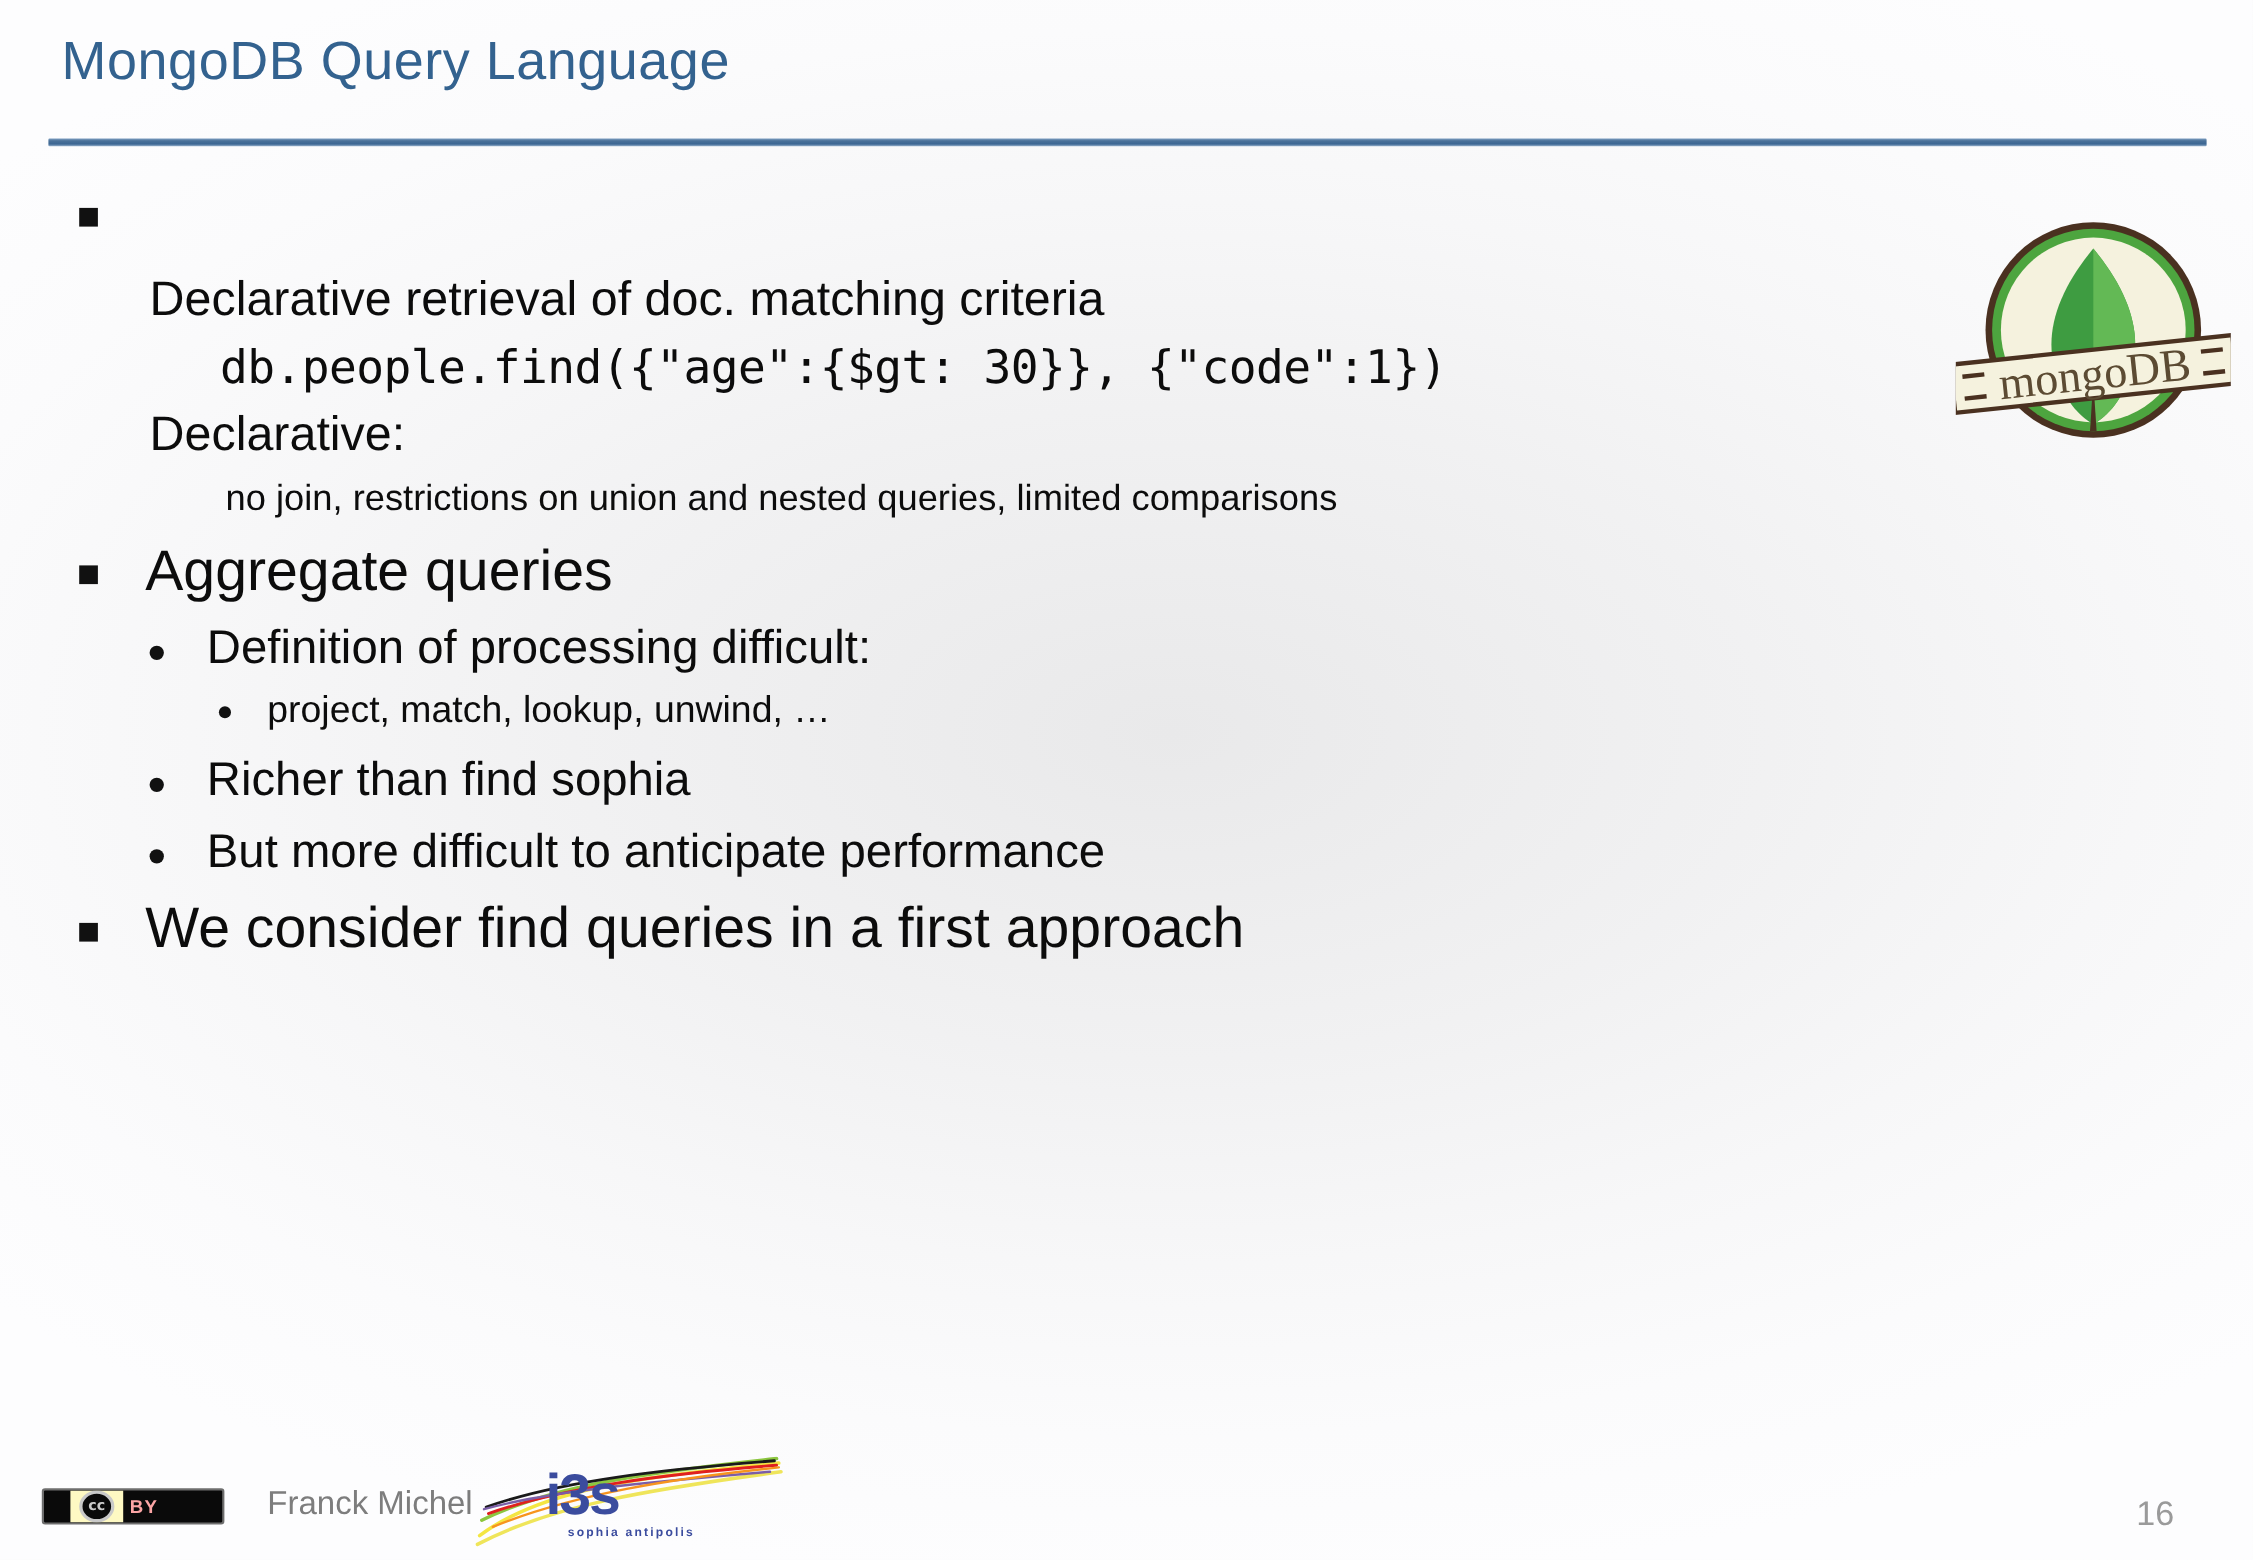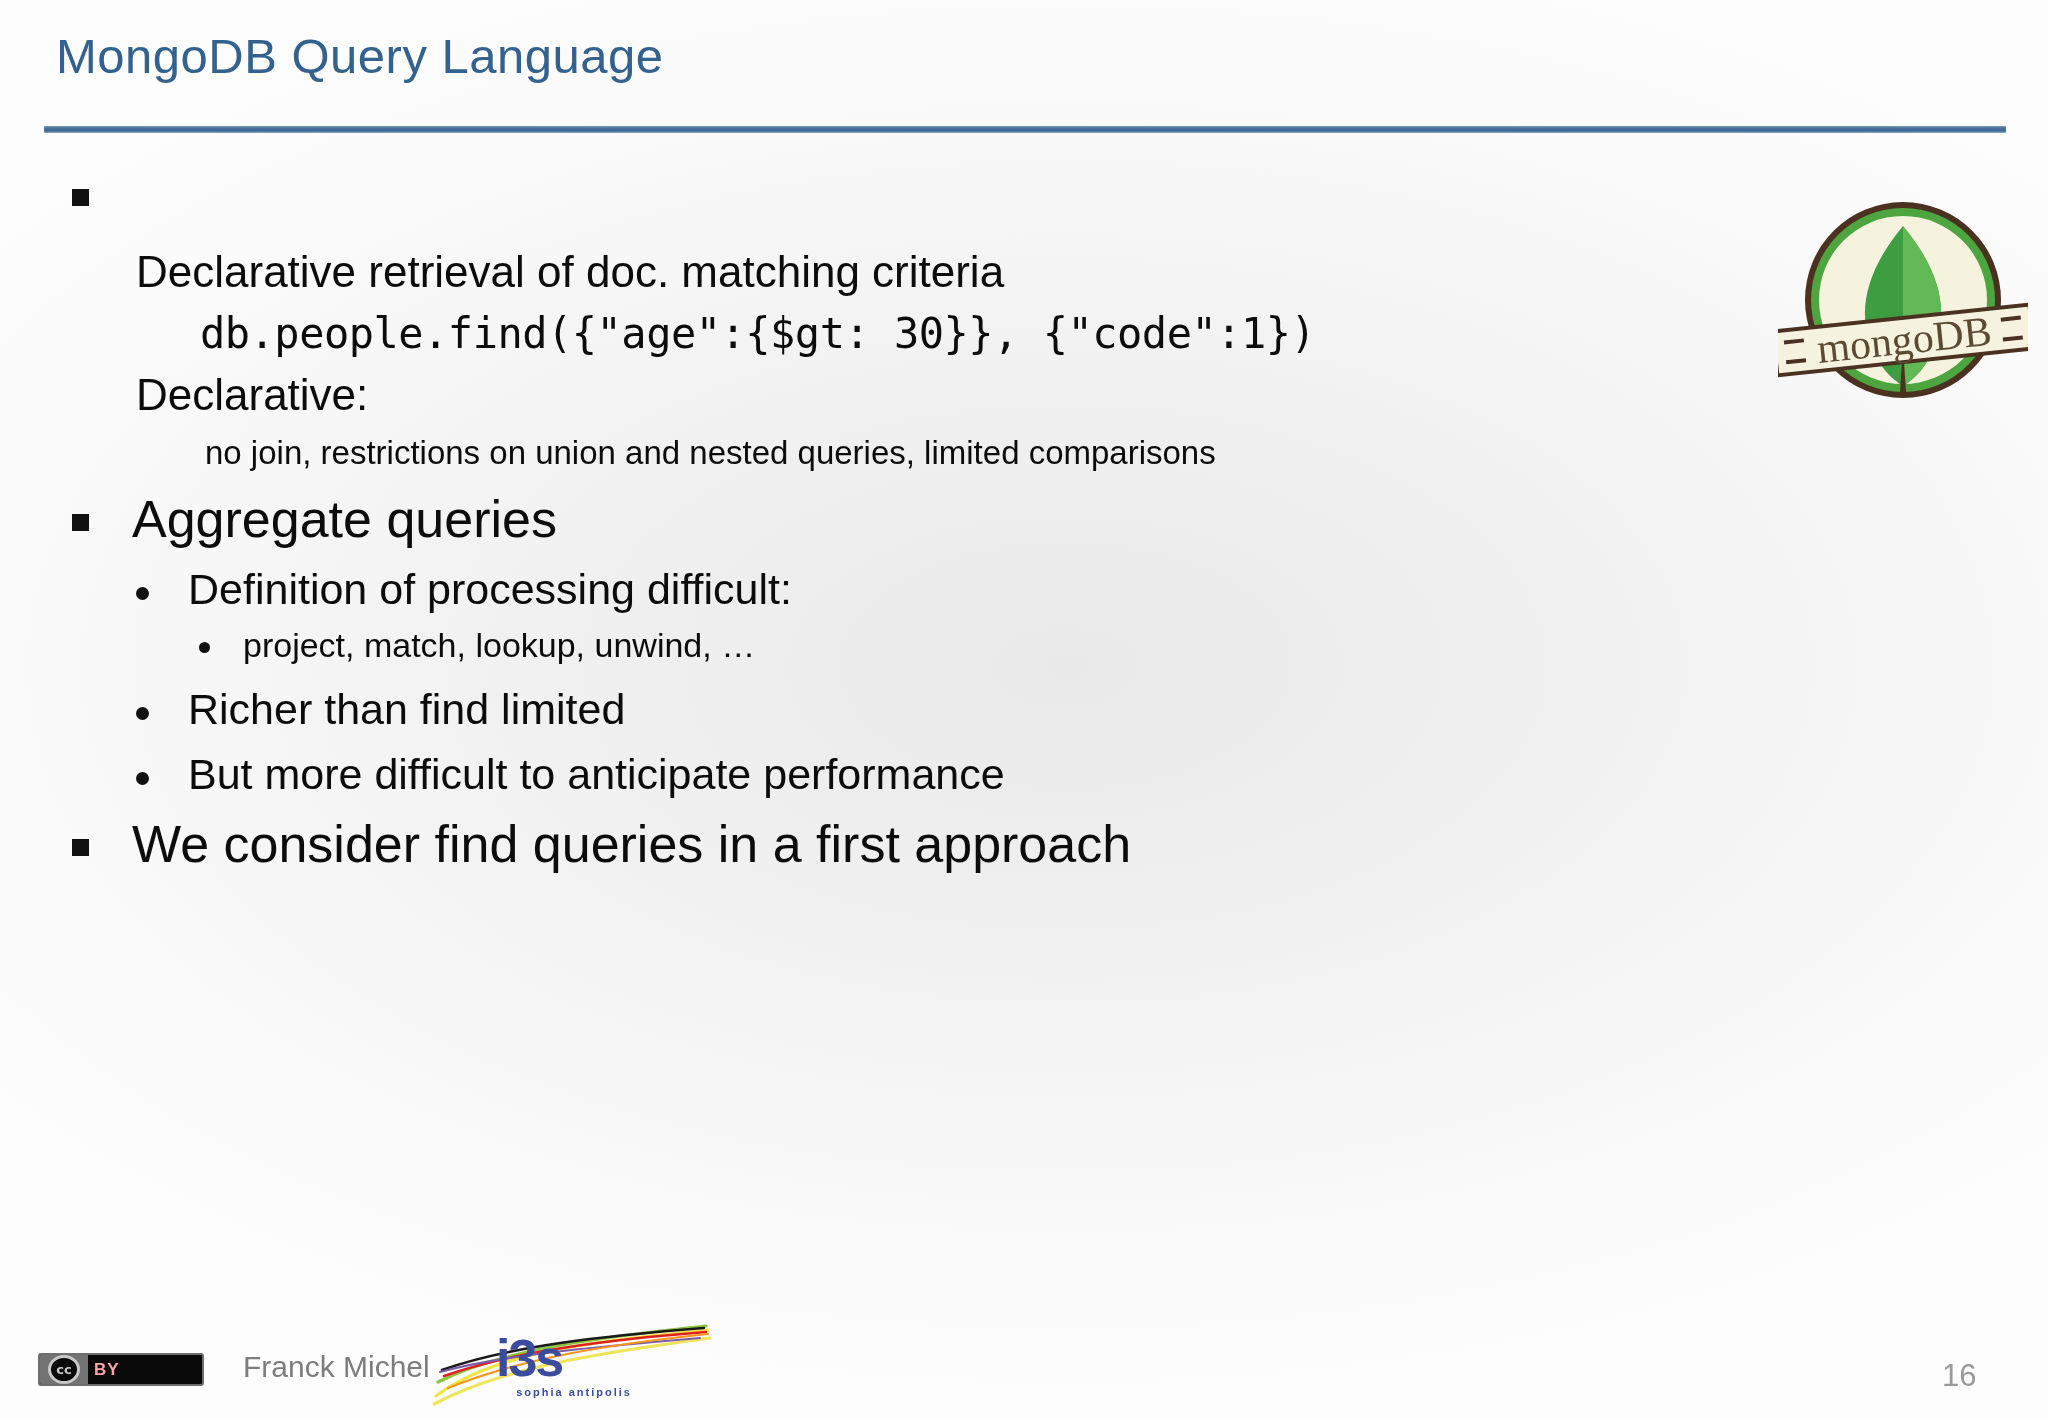--- a/index.html
+++ b/index.html
@@ -157,23 +157,24 @@
     border: 2px solid #6e6e6e;
     border-radius: 3px;
     box-sizing: border-box;
     display: flex;
     align-items: center;
     overflow: hidden;
   }
   #cc-mark {
     width: 48px;
     height: 100%;
-    background: #737373;
+    background: #fef9c3;
     display: flex;
     justify-content: center;
+    margin-left: 24px;
   }
   #cc-circle {
     width: 26px;
     height: 23px;
     border-radius: 50%;
     background: #0a0a0a;
     border: 3px solid #c9c9c9;
     color: #c9c9c9;
     font-size: 13px;
     font-weight: bold;
@@ -250,21 +251,21 @@
 
   <div id="body">
       <div class="line lvl1" style="position: absolute; top: 0px; left: 0px; width: 2048px;"><span class="sq"></span></div>
       <div class="line lvl2" style="position: absolute; top: 82px; left: 0px; width: 2048px;"><span>Declarative retrieval of doc. matching criteria</span></div>
       <div class="line code" style="position: absolute; top: 145px; left: 0px; width: 2048px;"><span>db.people.find({"age":{$gt: 30}}, {"code":1})</span></div>
       <div class="line lvl2" style="position: absolute; top: 205px; left: 0px; width: 2048px;"><span>Declarative:</span></div>
       <div class="line note" style="position: absolute; top: 268px; left: 0px; width: 2048px;"><span>no join, restrictions on union and nested queries, limited comparisons</span></div>
       <div class="line lvl1" style="position: absolute; top: 325px; left: 0px; width: 2048px;"><span class="sq"></span><span>Aggregate queries</span></div>
       <div class="line rb" style="position: absolute; top: 400px; left: 0px; width: 2048px;"><span class="dot"></span><span>Definition of processing difficult:</span></div>
       <div class="line rb3" style="position: absolute; top: 460px; left: 0px; width: 2048px;"><span class="dot"></span><span>project, match, lookup, unwind, …</span></div>
-      <div class="line rb" style="position: absolute; top: 520px; left: 0px; width: 2048px;"><span class="dot"></span><span>Richer than find limited</span></div>
+      <div class="line rb" style="position: absolute; top: 520px; left: 0px; width: 2048px;"><span class="dot"></span><span>Richer than find sophia</span></div>
       <div class="line rb" style="position: absolute; top: 585px; left: 0px; width: 2048px;"><span class="dot"></span><span>But more difficult to anticipate performance</span></div>
       <div class="line lvl1" style="position: absolute; top: 650px; left: 0px; width: 2048px;"><span class="sq"></span><span>We consider find queries in a first approach</span></div>
     </div>
 
   <div id="footer"></div>
 
   <div id="cc-badge">
     <div id="cc-mark">
       <div id="cc-circle">cc</div>
     </div>

